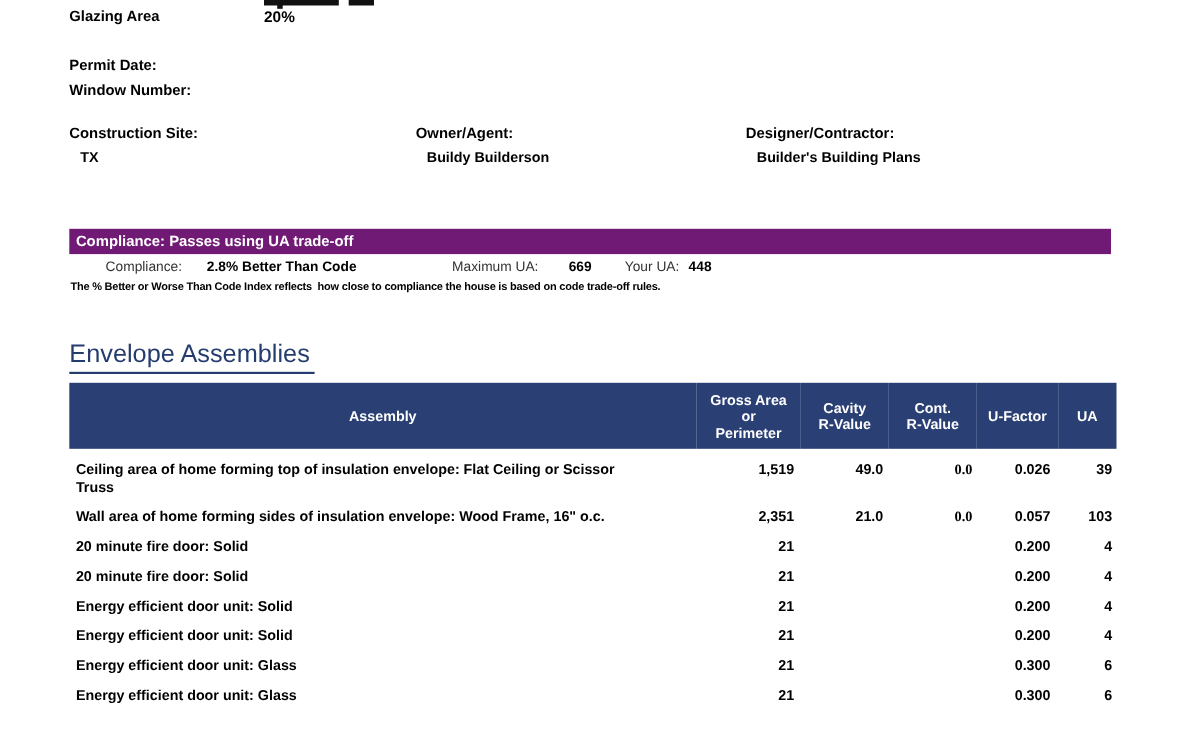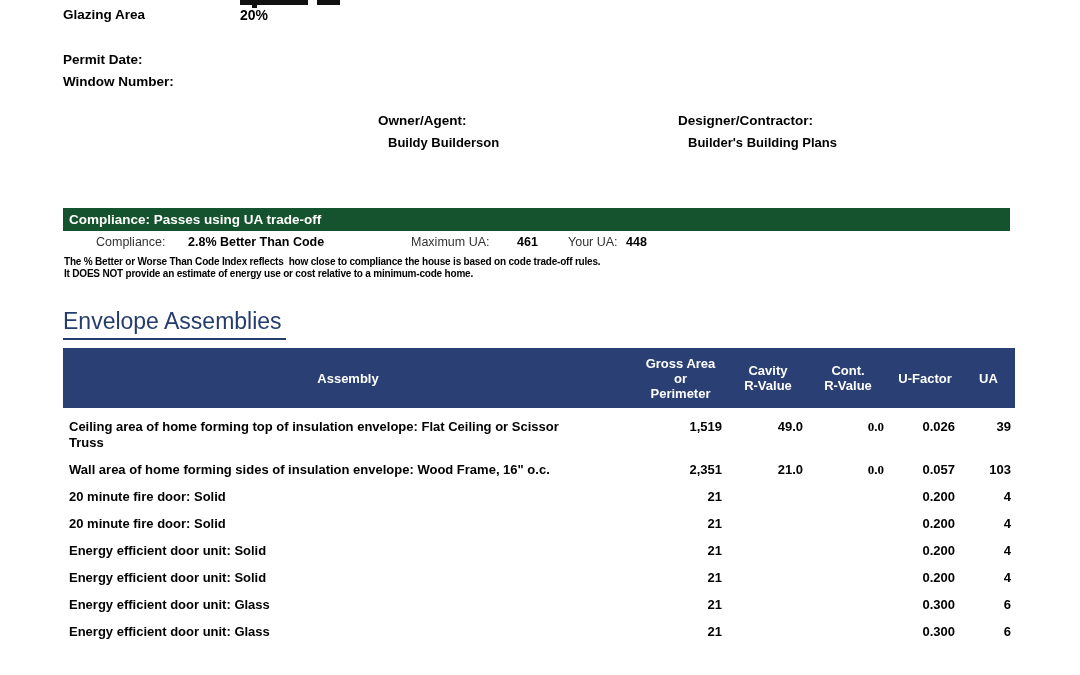--- a/index.html
+++ b/index.html
@@ -62,42 +62,45 @@
   </div>
   <div class="info-row" style="top:52px;">
     <div class="info-label">Permit Date:</div>
     <div class="info-value"></div>
   </div>
   <div class="info-row" style="top:74px;">
     <div class="info-label">Window Number:</div>
     <div class="info-value"></div>
   </div>
 
+  <div class="party" style="left:63px;">
+    <div class="party-label">Construction Site:</div>
+    <div class="party-value">TX</div>
+  </div>
   <div class="party" style="left:378px;">
     <div class="party-label">Owner/Agent:</div>
     <div class="party-value">Buildy Builderson</div>
   </div>
   <div class="party" style="left:678px;">
     <div class="party-label">Designer/Contractor:</div>
     <div class="party-value">Builder's Building Plans</div>
   </div>
 
-  <div class="banner" style="background:#14532d;">Compliance: Passes using UA trade-off</div>
+  <div class="banner" style="background:#701a75;">Compliance: Passes using UA trade-off</div>
 
   <div class="comp-line">
     <span class="lbl" style="left:68px;">Compliance:</span>
     <span class="val" style="left:160px;">2.8% Better Than Code</span>
     <span class="lbl" style="left:383px;">Maximum UA:</span>
-    <span class="val" style="left:489px;">461</span>
+    <span class="val" style="left:489px;">669</span>
     <span class="lbl" style="left:540px;">Your UA:</span>
     <span class="val" style="left:598px;">448</span>
   </div>
 
   <div class="note" style="top:256px;">The % Better or Worse Than Code Index reflects  how close to compliance the house is based on code trade-off rules.</div>
-  <div class="note" style="top:268px;">It DOES NOT provide an estimate of energy use or cost relative to a minimum-code home.</div>
 
   <div class="section-title">Envelope Assemblies</div>
 
   <table>
     <colgroup>
       <col style="width:570px;">
         <col style="width:95px;">
         <col style="width:80px;">
       <col style="width:80px;">
         <col style="width:74px;">

